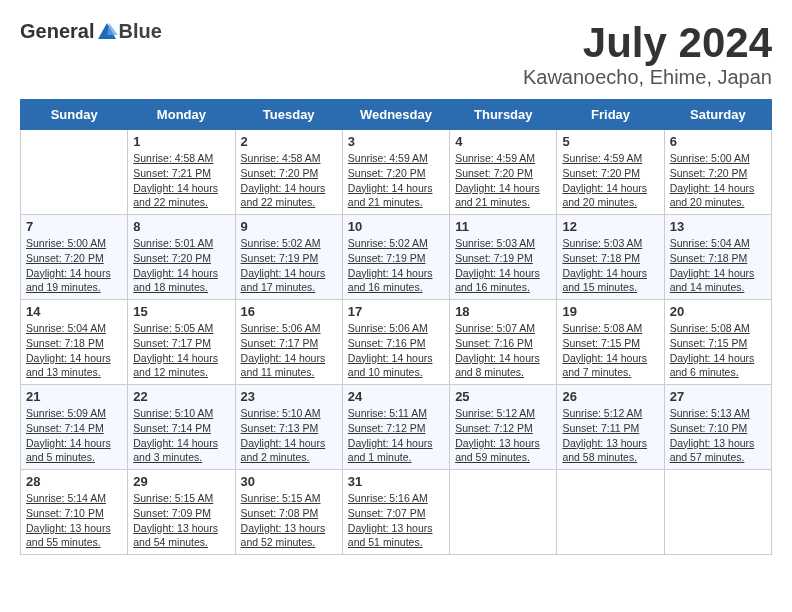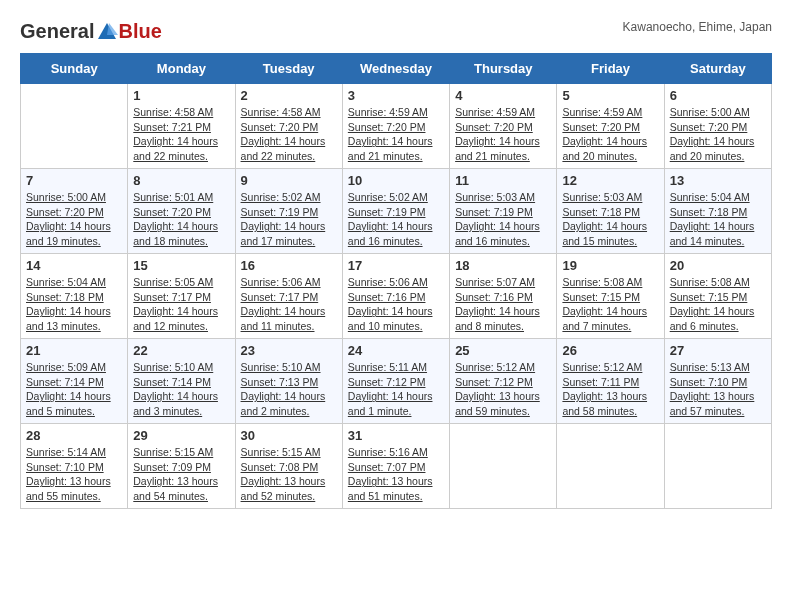--- a/index.html
+++ b/index.html
@@ -26,38 +26,38 @@
       align-items: center;
     }
     .logo-general {
       font-size: 20px;
       font-weight: bold;
       color: #333;
     }
     .logo-blue {
       font-size: 20px;
       font-weight: bold;
-      color: #b91c1c;
+      color: #404040;
     }
     .logo-icon {
       width: 22px;
       height: 22px;
       margin-left: 2px;
     }
     .title-area {
       text-align: right;
     }
     .month-title {
       font-size: 42px;
       font-weight: bold;
       color: #333;
       line-height: 1.1;
     }
     .location {
-      font-size: 12px;
+      font-size: 20px;
       color: #555;
     }
     .calendar-table {
       width: 100%;
       border-collapse: collapse;
       font-size: 11px;
     }
     .calendar-table th {
       background-color: #2b6cb0;
       color: white;
@@ -109,20 +109,21 @@
     <div class="logo-text">
       <span class="logo-general">General</span>
       <svg class="logo-icon" viewBox="0 0 22 22">
         <polygon points="11,2 20,18 2,18" fill="#1e6cb5"></polygon>
         <polygon points="13,2 22,14 11,14" fill="#5ba3e8" opacity="0.7"></polygon>
       </svg>
     </div>
     <span class="logo-blue">Blue</span>
   </div>
   <div class="title-area">
+    <div class="month-title">July 2024</div>
     <div class="location">Kawanoecho, Ehime, Japan</div>
   </div>
 </div>
 
 <table class="calendar-table">
   <thead>
     <tr>
       <th>Sunday</th>
       <th>Monday</th>
       <th>Tuesday</th>

